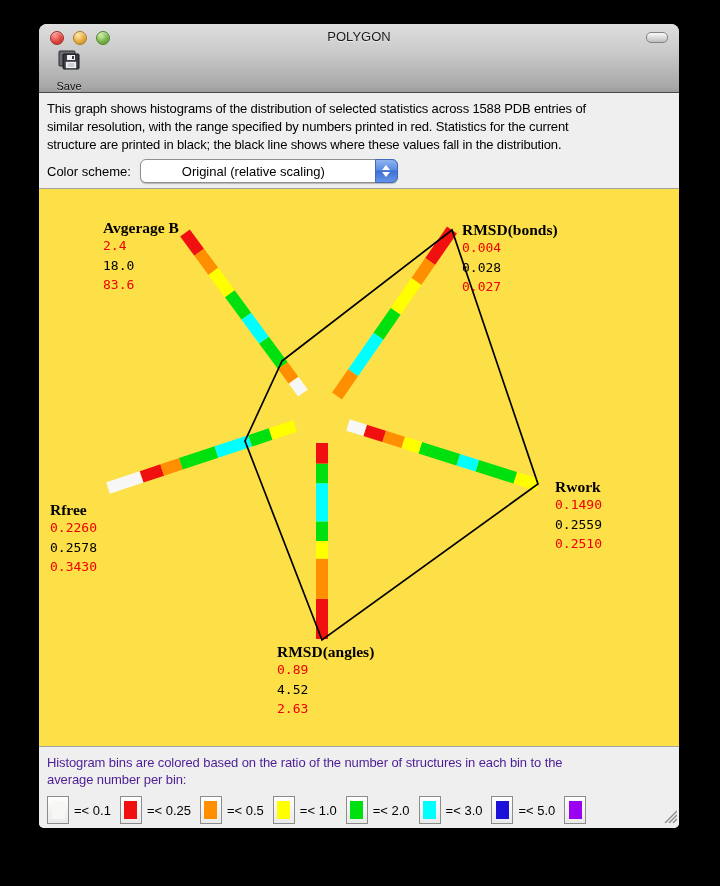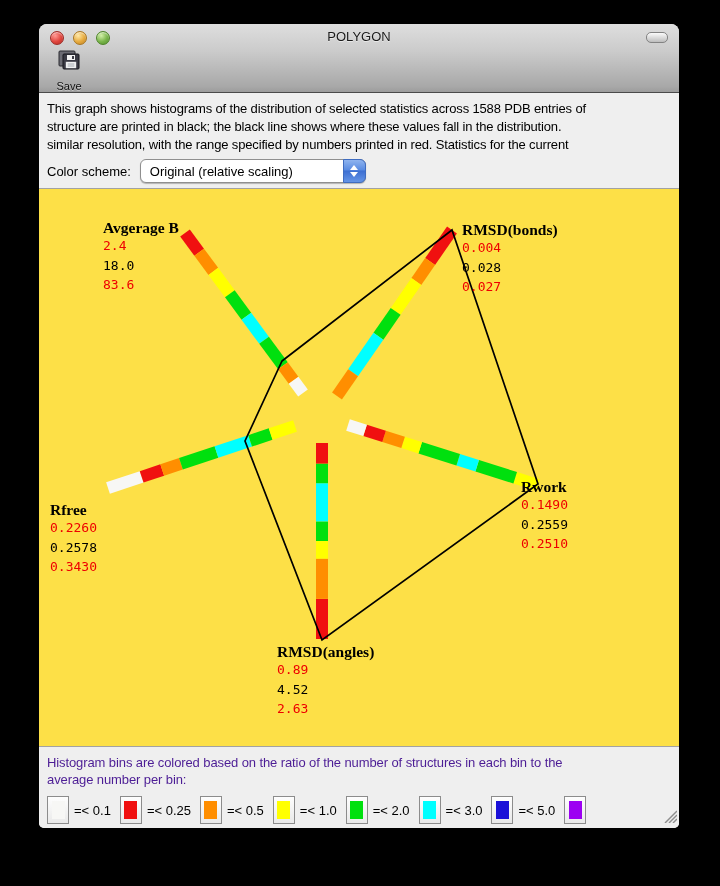--- a/index.html
+++ b/index.html
@@ -42,21 +42,21 @@
   .desc-panel{
     position:relative;height:96px;background:#efefef;border-bottom:1px solid #a2a2a2;
     padding:7px 0 0 8px;box-sizing:border-box;
   }
   .desc-line{font-size:13px;line-height:18px;color:#000;white-space:nowrap;letter-spacing:-0.15px;}
   .scheme-row{position:absolute;left:8px;top:66px;display:flex;align-items:center;}
   .scheme-label{font-size:13px;color:#000;margin-right:9px;}
   .dropdown{
     position:relative;width:224px;height:22px;background:#fff;
     border:1px solid #8f8f8f;border-radius:6px;
-    box-shadow:0 1px 1px rgba(0,0,0,.25);display:flex;align-items:center;
+    box-shadow:0 1px 1px rgba(0,0,0,.25);display:flex;align-items:center;padding-left:32px;
   }
   .dropdown-text{font-size:13px;color:#000;padding-left:9px;flex:1;}
   .stepper{
     position:absolute;right:-1px;top:-1px;width:21px;height:22px;
     border-radius:0 6px 6px 0;border:1px solid #3f6cc0;
     background:linear-gradient(#8fb4ef 0%,#5a8ce2 45%,#3d6fd2 50%,#6494e6 100%);
     display:flex;flex-direction:column;align-items:center;justify-content:center;gap:2px;
   }
   .tri-up{width:0;height:0;border-left:4px solid transparent;border-right:4px solid transparent;border-bottom:5px solid #fff;}
   .tri-down{width:0;height:0;border-left:4px solid transparent;border-right:4px solid transparent;border-top:5px solid #fff;}
@@ -112,22 +112,22 @@
             <line x1="11.5" y1="18" x2="18.5" y2="18" stroke="#9aa0a8" stroke-width="1"></line>
           </svg>
         </span>
         <div class="save-label">Save</div>
       </div>
     </div>
   </div>
 
   <div class="desc-panel">
     <div class="desc-line">This graph shows histograms of the distribution of selected statistics across 1588 PDB entries of</div>
+    <div class="desc-line">similar resolution, with the range specified by numbers printed in red.  Statistics for the current</div>
     <div class="desc-line">structure are printed in black; the black line shows where these values fall in the distribution.</div>
-    <div class="desc-line">similar resolution, with the range specified by numbers printed in red.  Statistics for the current</div>
     <div class="scheme-row">
       <span class="scheme-label">Color scheme:</span>
       <div class="dropdown">
         <span class="dropdown-text">Original (relative scaling)</span>
         <div class="stepper">
           <div class="tri-up"></div>
           <div class="tri-down"></div>
         </div>
       </div>
     </div>
@@ -179,21 +179,21 @@
           <div class="stat-val" style="color: rgb(238, 0, 0);">2.4</div>
           <div class="stat-val" style="color: rgb(0, 0, 0);">18.0</div>
           <div class="stat-val" style="color: rgb(238, 0, 0);">83.6</div>
         </div>
         <div class="stat" style="left: 423px; top: 33px;">
           <div class="stat-label">RMSD(bonds)</div>
           <div class="stat-val" style="color: rgb(238, 0, 0);">0.004</div>
           <div class="stat-val" style="color: rgb(0, 0, 0);">0.028</div>
           <div class="stat-val" style="color: rgb(238, 0, 0);">0.027</div>
         </div>
-        <div class="stat" style="left: 482px; top: 290px;">
+        <div class="stat" style="left: 516px; top: 290px;">
           <div class="stat-label">Rwork</div>
           <div class="stat-val" style="color: rgb(238, 0, 0);">0.1490</div>
           <div class="stat-val" style="color: rgb(0, 0, 0);">0.2559</div>
           <div class="stat-val" style="color: rgb(238, 0, 0);">0.2510</div>
         </div>
         <div class="stat" style="left: 238px; top: 455px;">
           <div class="stat-label">RMSD(angles)</div>
           <div class="stat-val" style="color: rgb(238, 0, 0);">0.89</div>
           <div class="stat-val" style="color: rgb(0, 0, 0);">4.52</div>
           <div class="stat-val" style="color: rgb(238, 0, 0);">2.63</div>

